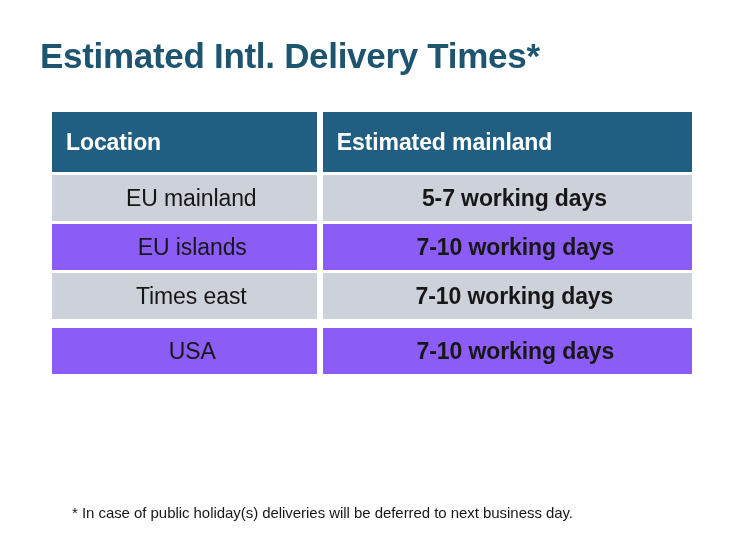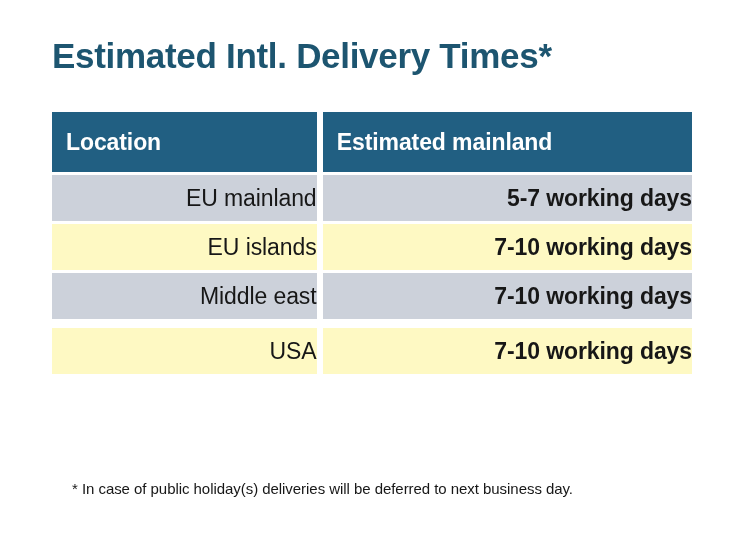--- a/index.html
+++ b/index.html
@@ -17,21 +17,21 @@
   .page {
     position: relative;
     width: 745px;
     height: 536px;
     background: #ffffff;
     box-sizing: border-box;
   }
 
   .page-title {
     position: absolute;
-    left: 52px;
+    left: 40px;
     top: 37px;
     font-size: 35px;
     font-weight: bold;
     letter-spacing: -0.3px;
     color: #1d5570;
     white-space: nowrap;
     line-height: 1.1;
   }
 
   .delivery-table {
@@ -52,34 +52,34 @@
     height: 60px;
     padding: 0 0 0 14px;
     vertical-align: middle;
     letter-spacing: -0.1px;
     white-space: nowrap;
   }
 
   .delivery-table td {
     font-size: 23px;
     color: #171717;
-    text-align: right;
+    text-align: center;
     height: 46px;
     padding: 0 0 0 14px;
     vertical-align: middle;
     letter-spacing: -0.1px;
     white-space: nowrap;
   }
 
   .delivery-table tr.row-odd td {
     background: #ccd1da;
   }
 
   .delivery-table tr.row-even td {
-    background: #fef9c3;
+    background: #8b5cf6;
     padding-left: 16px;
   }
 
   
   .col-location { width: 263px; }
   .col-gutter   { width: 7px; background: #ffffff !important; padding: 0 !important; }
   .col-delivery { width: 370px; font-weight: bold; }
 
   .delivery-table tr.header-row th.col-gutter,
   .delivery-table tr td.col-gutter {
@@ -92,21 +92,21 @@
     height: 3px !important;
     padding: 0 !important;
     background: #ffffff !important;
     font-size: 0;
     line-height: 0;
   }
 
   .footnote {
     position: absolute;
     left: 72px;
-    top: 480px;
+    top: 504px;
     font-size: 15px;
     color: #171717;
     letter-spacing: -0.05px;
     white-space: nowrap;
   }
 </style>
 </head>
 <body>
 
 <div class="page">
@@ -145,21 +145,21 @@
         <td class="col-delivery">7-10 working days</td>
       </tr>
 
       <tr class="spacer-row">
         <td></td>
         <td class="col-gutter"></td>
         <td></td>
       </tr>
 
       <tr class="row-odd">
-        <td class="col-location">Middle east</td>
+        <td class="col-location">Times east</td>
         <td class="col-gutter"></td>
         <td class="col-delivery">7-10 working days</td>
       </tr>
 
       <tr class="spacer-row">
         <td></td>
         <td class="col-gutter"></td>
         <td></td>
       </tr>
 

